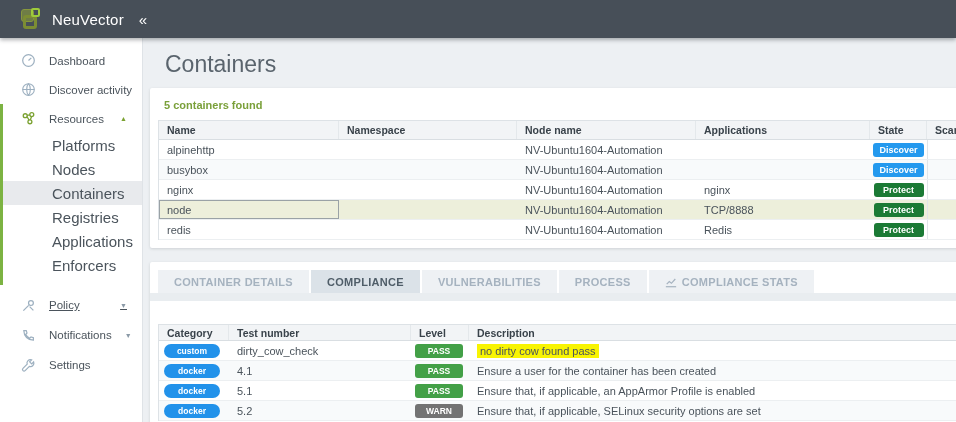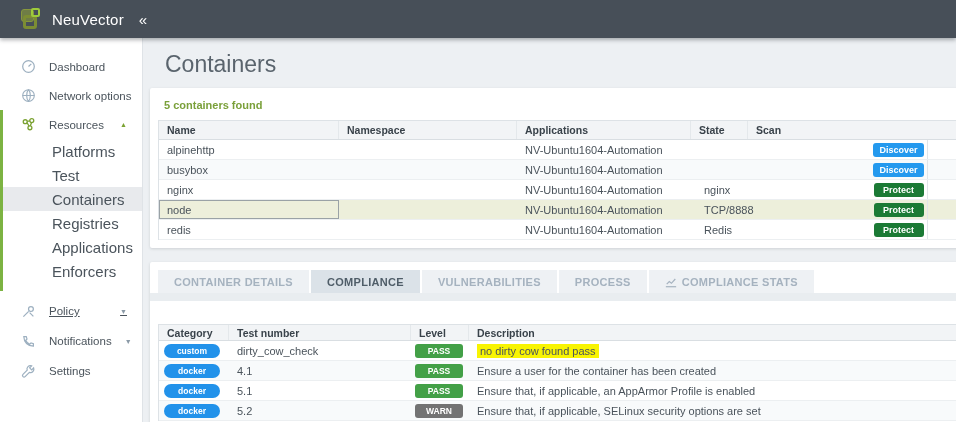--- a/index.html
+++ b/index.html
@@ -16,21 +16,21 @@
   }
   .logo { position:relative; width:23px; height:23px; margin-right:8px; flex:none; }
   .logo .sq-fill  { position:absolute; left:0;  top:1px;  width:13px; height:13px; background:#6f7d46; border:1px solid #87973d; border-radius:3px; }
   .logo .sq-bright{ position:absolute; left:10px; top:0;  width:9px;  height:9px;  border:2px solid #9ecb3b; border-radius:2px; background:transparent; }
   .logo .sq-olive { position:absolute; left:2px; top:7px; width:14px; height:14px; border:3px solid #7c8d33; border-radius:3px; background:transparent; }
   .brand { color:#fff; font-size:15px; letter-spacing:.2px; }
   .collapse { color:#fff; font-size:15px; margin-left:15px; cursor:pointer; }
 
   
   .sidebar {
-    position:absolute; top:36px; left:0; bottom:0; width:143px; background:#fff;
+    position:absolute; top:30px; left:0; bottom:0; width:143px; background:#fff;
     border-right:1px solid #dfe3e7; padding-top:16px; z-index:10;
   }
   .green-bar { position:absolute; left:0; top:74px; width:3px; height:181px; background:#7cb342; }
   .nav-item { height:29px; display:flex; align-items:center; padding-left:21px; gap:13px;
               font-size:11.5px; color:#4b545c; cursor:pointer; }
   .nav-item.lower { height:30px; }
   .nav-item.first-lower { margin-top:13px;text-decoration:underline; }
   .nav-item .icon { width:15px; height:15px; flex:none; color:#9db0c0; display:flex; }
   .nav-item .icon svg { width:15px; height:15px; }
   .nav-item .icon.green { color:#7ba232; }
@@ -121,41 +121,41 @@
       <span>Dashboard</span>
     </div>
 
     <div class="nav-item">
       <span class="icon">
         <svg viewBox="0 0 16 16" fill="none" stroke="currentColor" stroke-width="1.2">
             <circle cx="8" cy="8" r="6.2"></circle>
             <path d="M1.8 8 H14.2 M8 1.8 C5.4 4.5 5.4 11.5 8 14.2 M8 1.8 C10.6 4.5 10.6 11.5 8 14.2"></path>
           </svg>
       </span>
-      <span>Network options</span>
+      <span>Discover activity</span>
     </div>
 
     <div class="nav-item">
       <span class="icon green">
         <svg viewBox="0 0 16 16" fill="none" stroke="currentColor" stroke-width="1.4">
             <circle cx="4.5" cy="5" r="2.1"></circle>
             <circle cx="11.5" cy="3.8" r="2.1"></circle>
             <circle cx="9.5" cy="11.5" r="2.1"></circle>
             <path d="M6.4 5.8 L8.6 9.9 M6.5 4.6 L9.5 4.1 M11.2 5.9 L10 9.5"></path>
           </svg>
       </span>
       <span>Resources</span>
       <span class="caret green">▲</span>
     </div>
 
     <div class="sub-item">
       <span>Platforms</span>
     </div>
     <div class="sub-item">
-      <span>Test</span>
+      <span>Nodes</span>
     </div>
     <div class="sub-item selected">
       <span>Containers</span>
     </div>
     <div class="sub-item">
       <span>Registries</span>
     </div>
     <div class="sub-item">
       <span>Applications</span>
     </div>
@@ -198,20 +198,21 @@
   <main class="main">
     <h1 class="page-title">Containers</h1>
 
     <section class="card card1">
       <div class="count">5 containers found</div>
 
       <div class="grid">
         <div class="g-head">
           <div class="cell c1">Name</div>
           <div class="cell c2">Namespace</div>
+          <div class="cell c3">Node name</div>
           <div class="cell c4">Applications</div>
           <div class="cell c5">State</div>
           <div class="cell c6">Scan</div>
         </div>
 
         <div class="g-row">
           <div class="cell c1">alpinehttp</div>
           <div class="cell c2"></div>
           <div class="cell c3">NV-Ubuntu1604-Automation</div>
           <div class="cell c4"></div>

